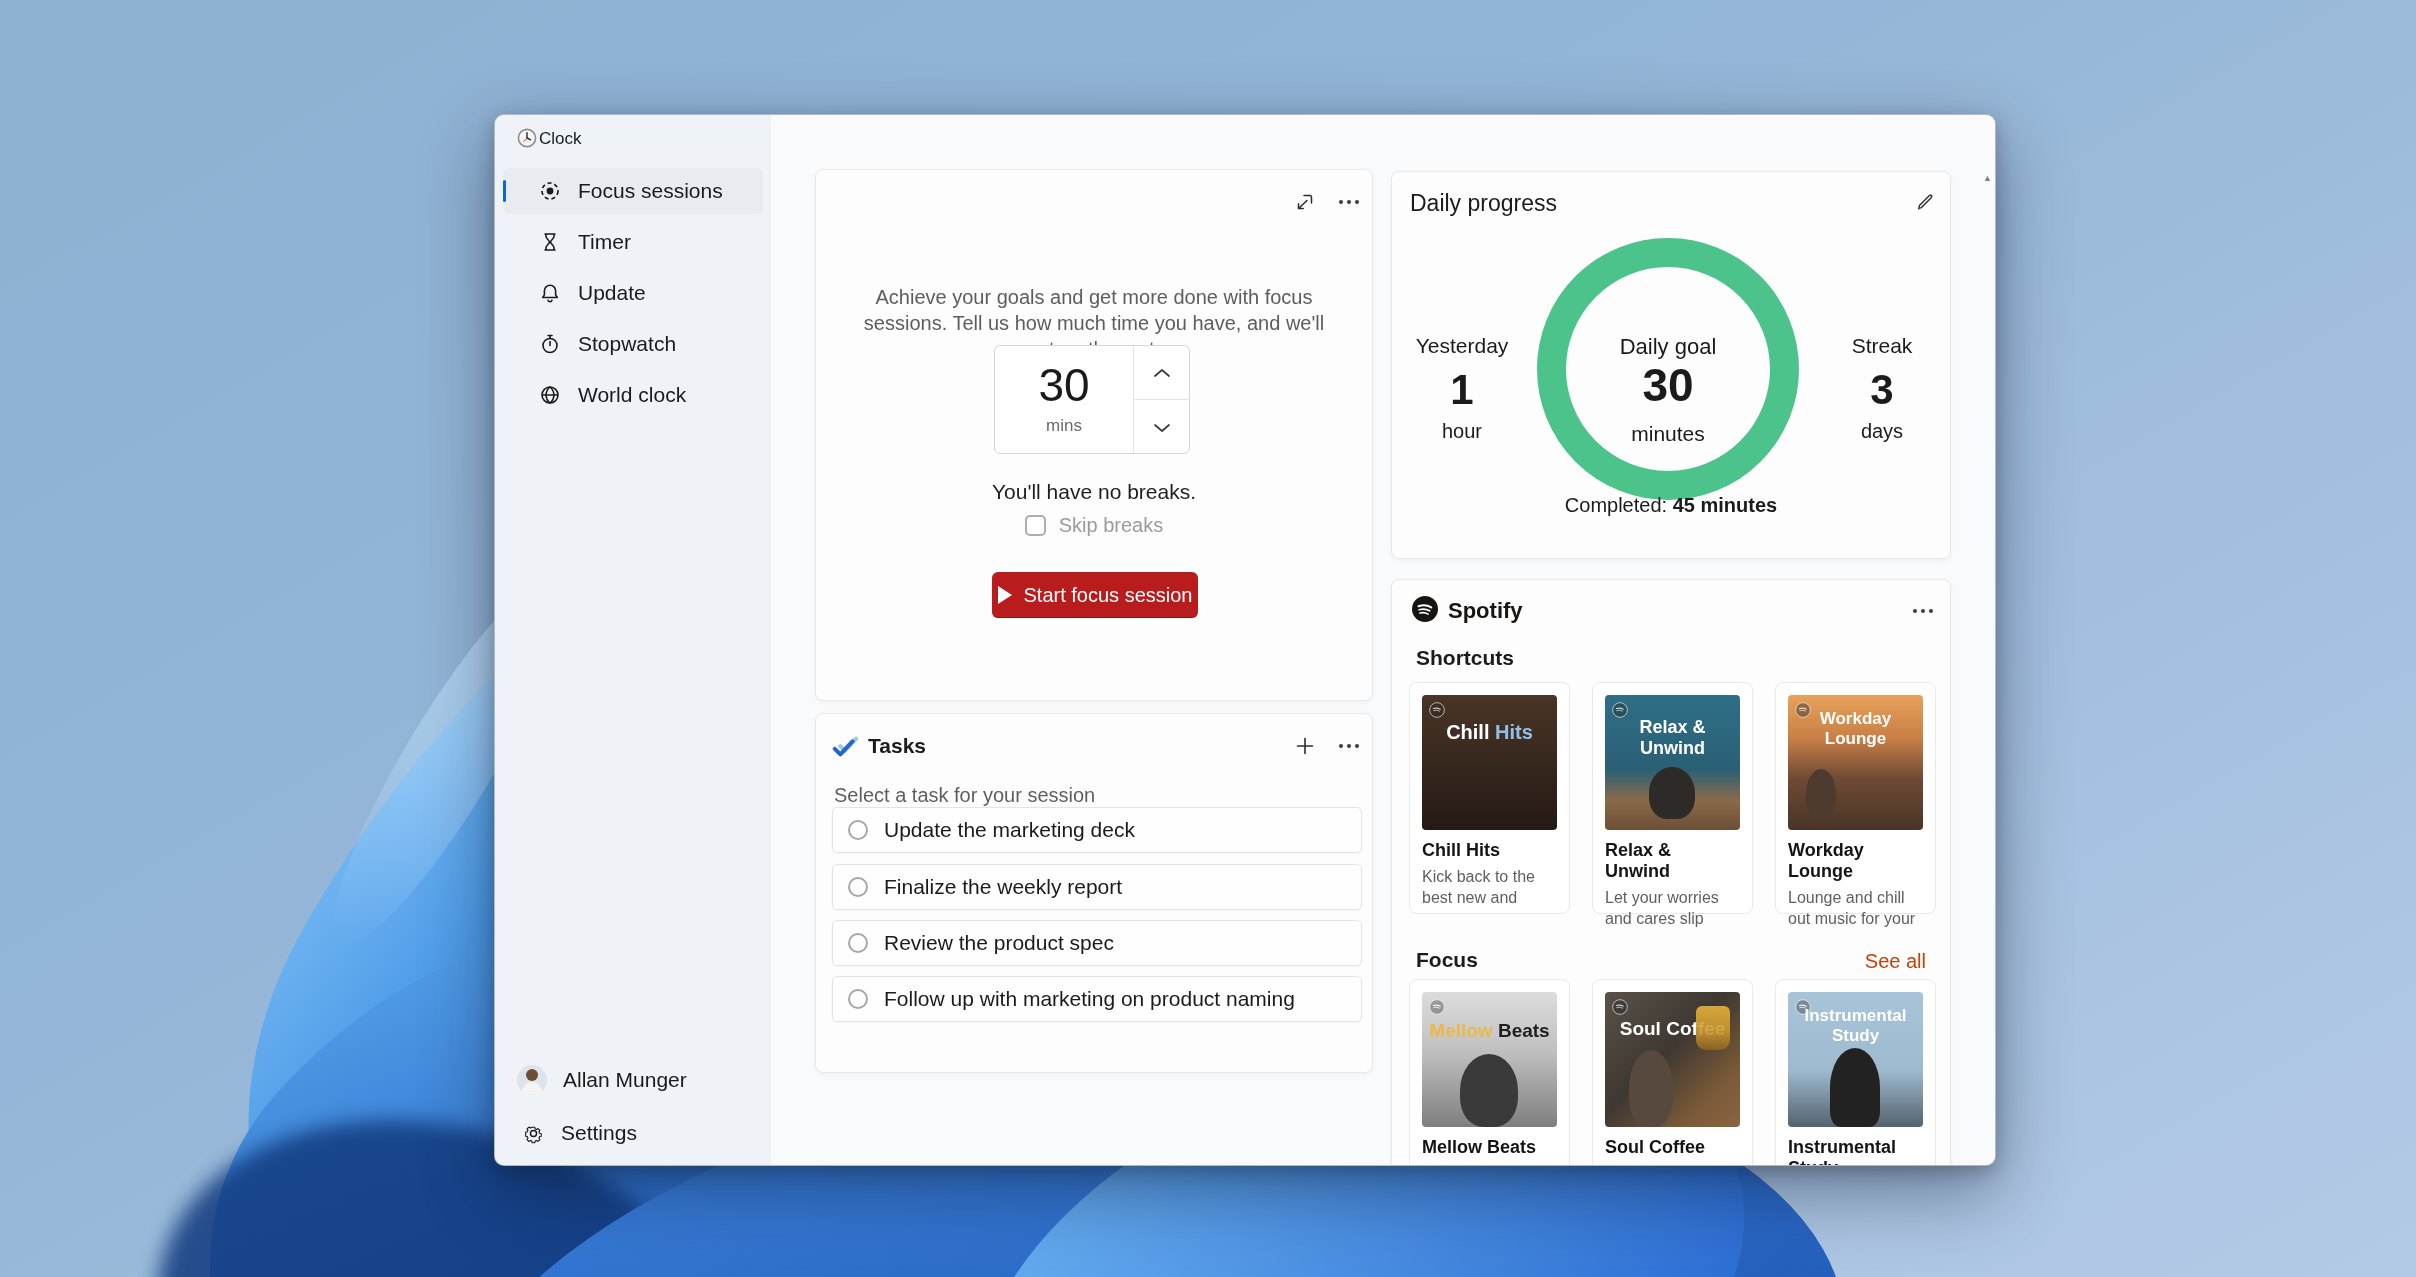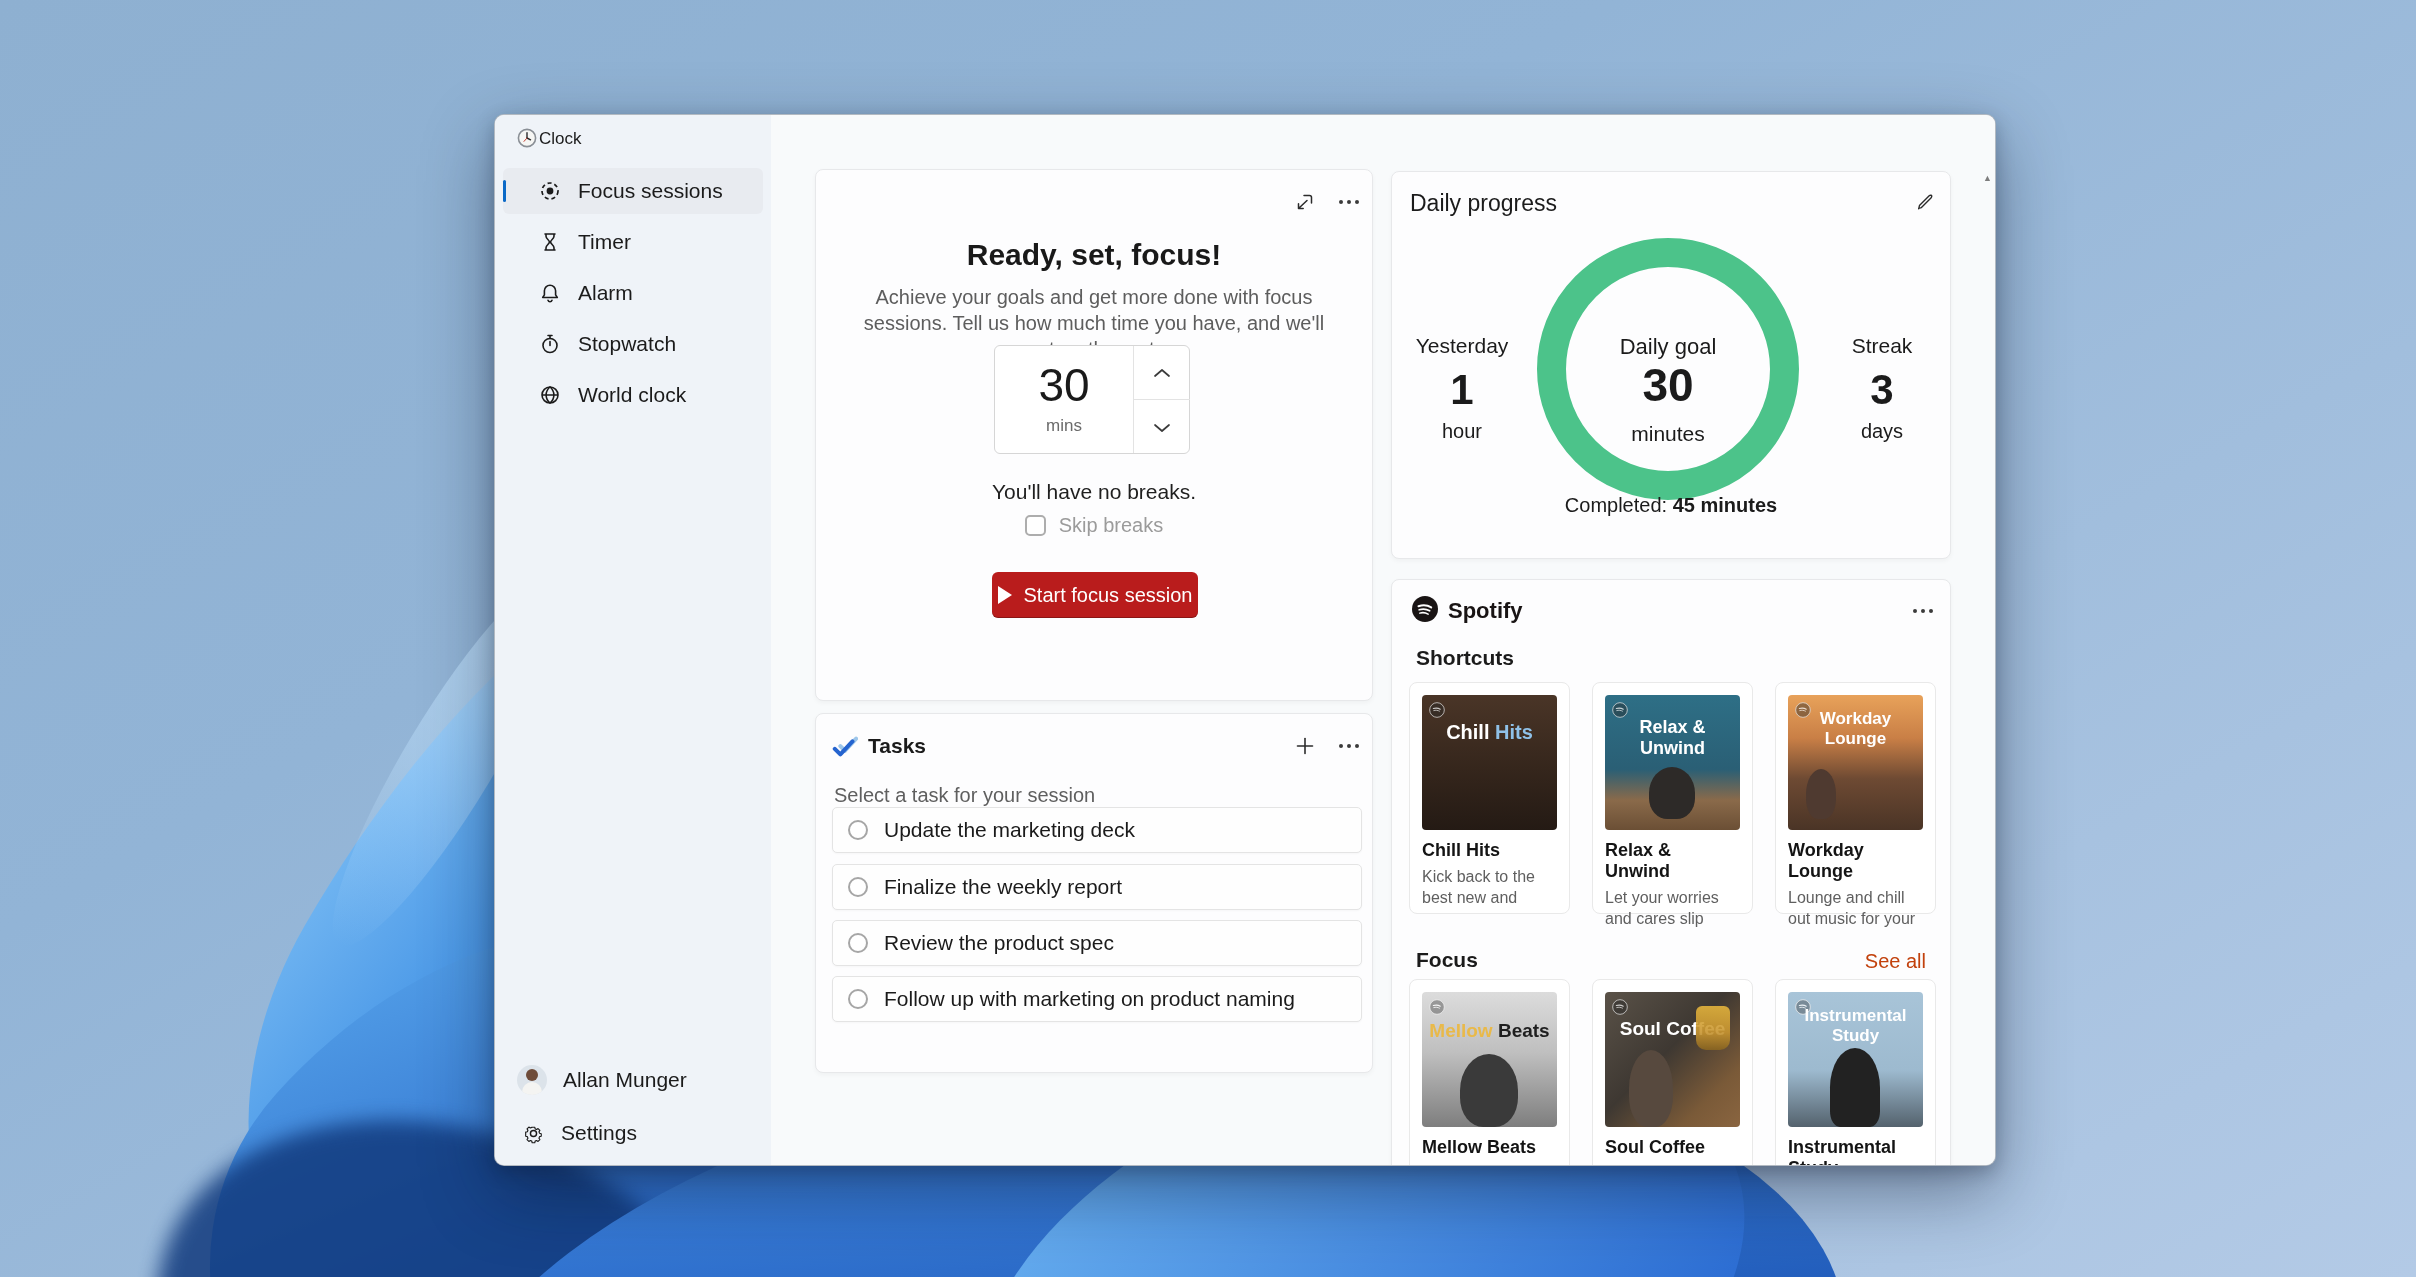--- a/index.html
+++ b/index.html
@@ -181,21 +181,21 @@
           </span>
           <span>Timer</span>
         </div>
         <div class="nav-item">
           <span class="nav-ic">
             <svg viewBox="0 0 22 22" width="22" height="22" fill="none" stroke="#1b1b1b" stroke-width="1.6" stroke-linecap="round" stroke-linejoin="round">
                 <path d="M11 3.2a5.6 5.6 0 0 1 5.6 5.6v4.1l1.7 2.6H3.7l1.7-2.6V8.8A5.6 5.6 0 0 1 11 3.2z"></path>
                 <path d="M9 18.3a2.1 2.1 0 0 0 4 0"></path>
               </svg>
           </span>
-          <span>Alarm</span>
+          <span>Update</span>
         </div>
         <div class="nav-item">
           <span class="nav-ic">
             <svg viewBox="0 0 22 22" width="22" height="22" fill="none" stroke="#1b1b1b" stroke-width="1.6" stroke-linecap="round">
                 <circle cx="11" cy="12.5" r="7"></circle>
                 <path d="M9 2.5h4M11 2.5v3M11 12.5V8.6"></path>
               </svg>
           </span>
           <span>Stopwatch</span>
         </div>
@@ -248,21 +248,20 @@
               <path d="M13 9.5l-8.5 8M4.5 12.8v4.7h4.7"></path>
             </svg>
         </div>
         <div class="iconbtn dots" style="left:516px;top:15px;">
           <svg viewBox="0 0 24 6" width="24" height="6">
               <circle cx="4" cy="3" r="2" fill="#3b3b3b"></circle>
               <circle cx="12" cy="3" r="2" fill="#3b3b3b"></circle>
               <circle cx="20" cy="3" r="2" fill="#3b3b3b"></circle>
             </svg>
         </div>
-        <h1 class="fc-title">Ready, set, focus!</h1>
         <p class="fc-sub">Achieve your goals and get more done with focus sessions. Tell us how much time you have, and we'll set up the rest.</p>
 
         <div class="stepper">
           <div class="step-val">
             <span class="step-num">30</span>
             <span class="step-unit">mins</span>
           </div>
           <div class="step-col">
             <div class="step-btn step-up">
               <svg viewBox="0 0 18 10" width="18" height="10" fill="none" stroke="#3a3a3a" stroke-width="1.7" stroke-linecap="round" stroke-linejoin="round">

